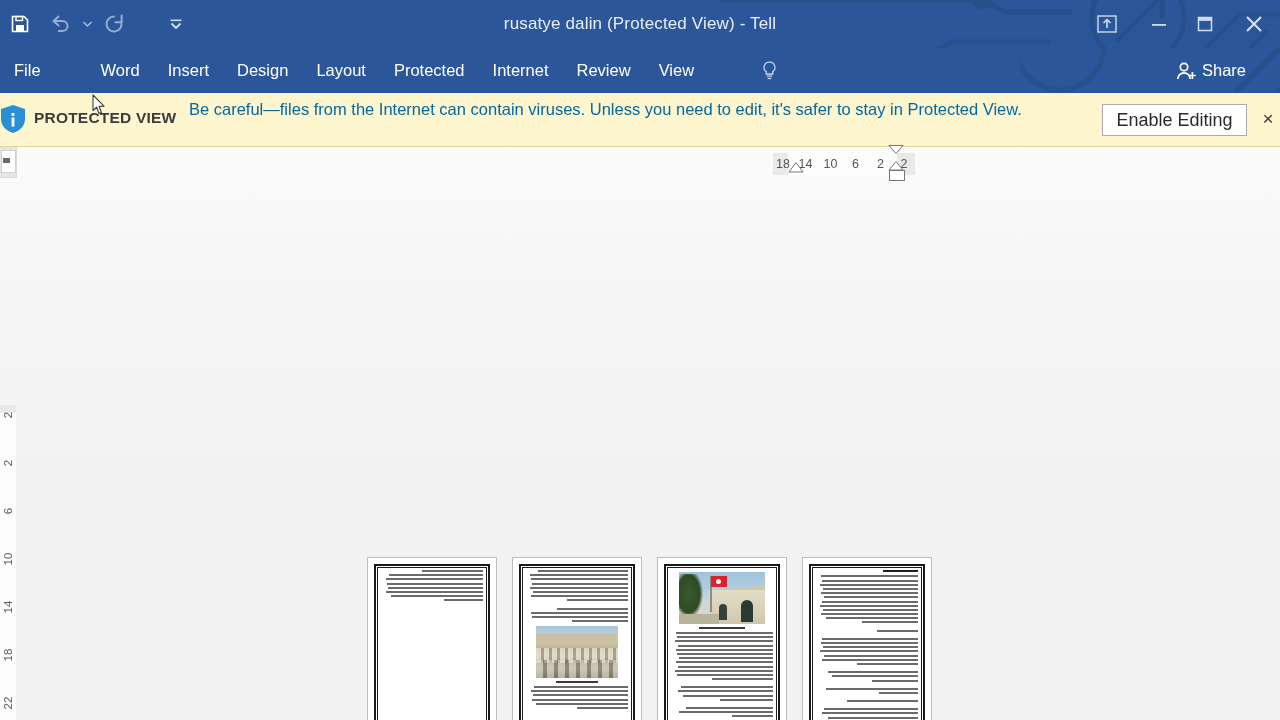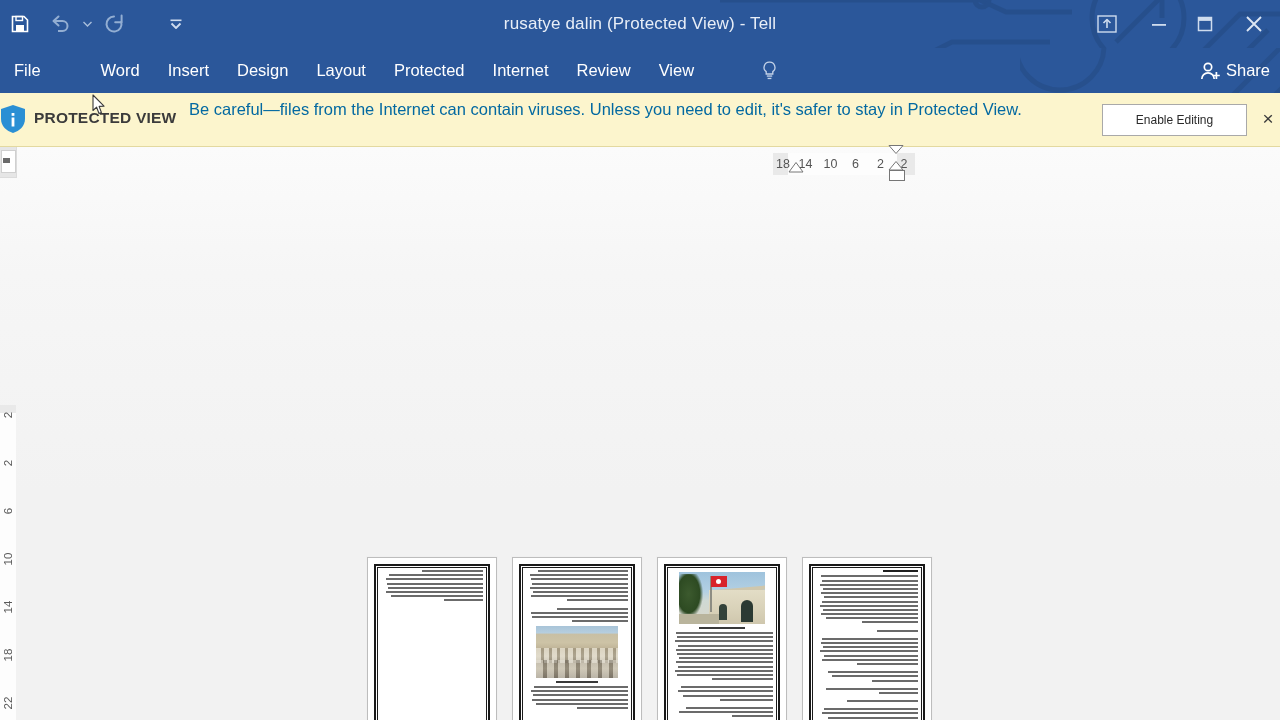--- a/index.html
+++ b/index.html
@@ -114,21 +114,21 @@
     height: 45px;
     display: flex; align-items: center;
     gap: 10px;
     color: #c3d2e8;
     font-size: 16.5px;
     font-style: italic;
     white-space: nowrap;
   }
   .share {
     position: absolute;
-    right: 0; top: 0;
+    right: 24px; top: 0;
     height: 45px;
     display: flex; align-items: center;
     gap: 5px;
     color: #ffffff;
     font-size: 16.5px;
     padding: 0 10px;
   }
 
   
   .pvbar {
@@ -159,21 +159,21 @@
     font-size: 16.5px;
     line-height: 25px;
   }
   .pv-enable {
     position: absolute;
     left: 1102px; top: 104px;
     width: 143px; height: 30px;
     background: #ffffff;
     border: 1px solid #a9a9a9;
     color: #2a2a2a;
-    font-size: 12px;
+    font-size: 18px;
     display: flex; align-items: center; justify-content: center;
   }
   .pv-close {
     position: absolute;
     left: 1258px; top: 108px;
     width: 20px; height: 22px;
     display: flex; align-items: center; justify-content: center;
     color: #3b3b3b;
     font-size: 19px;
   }

